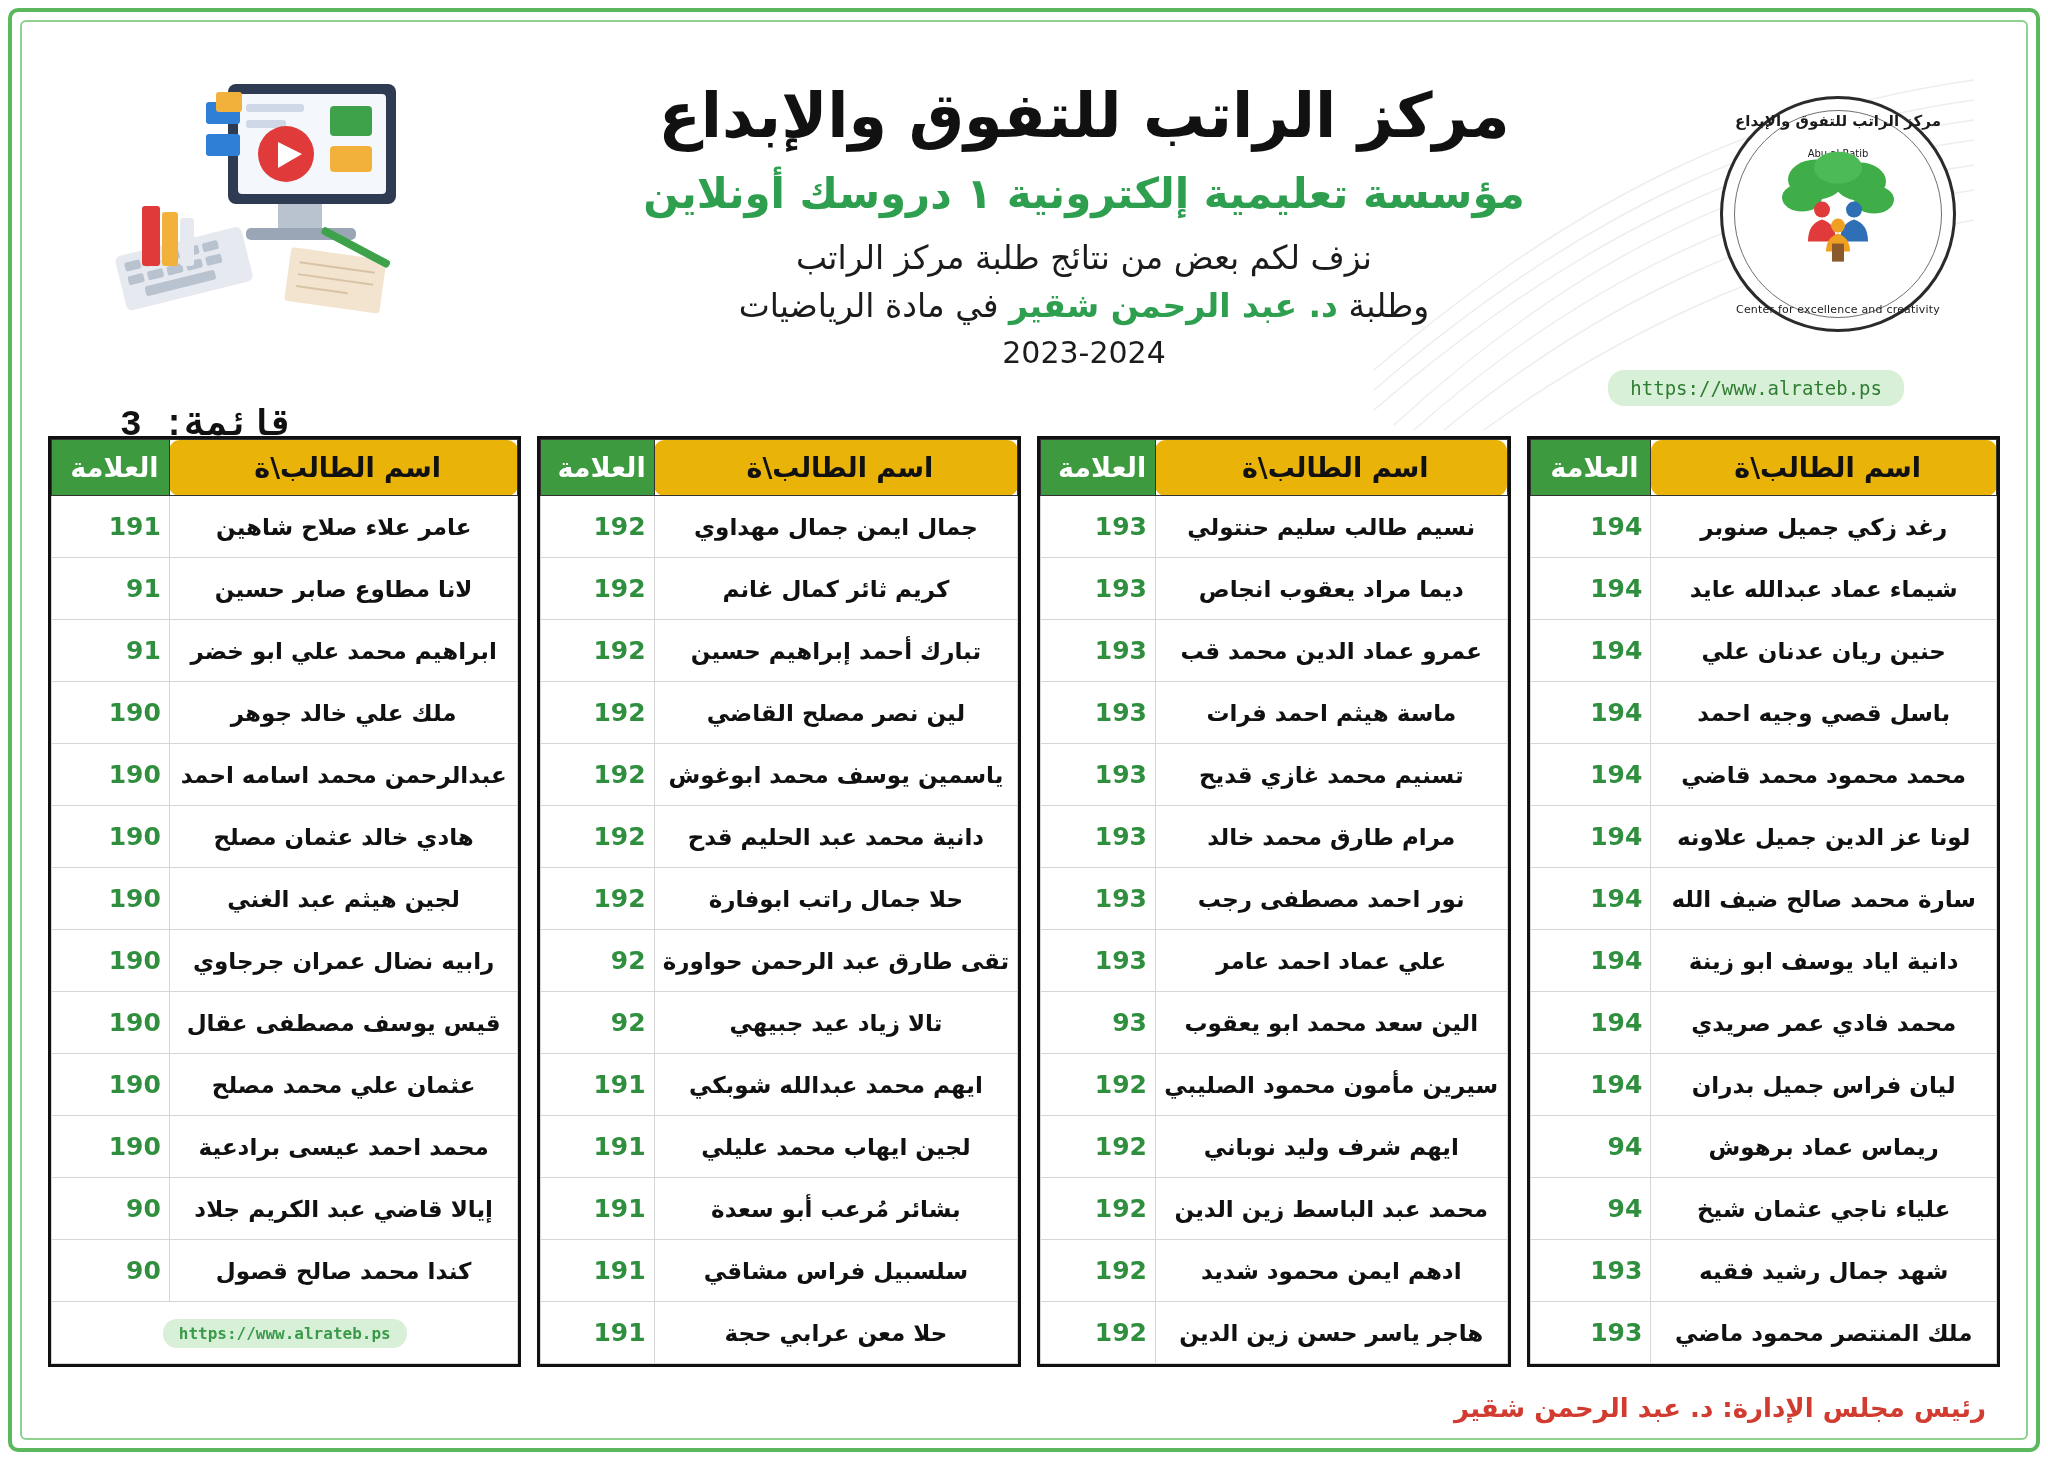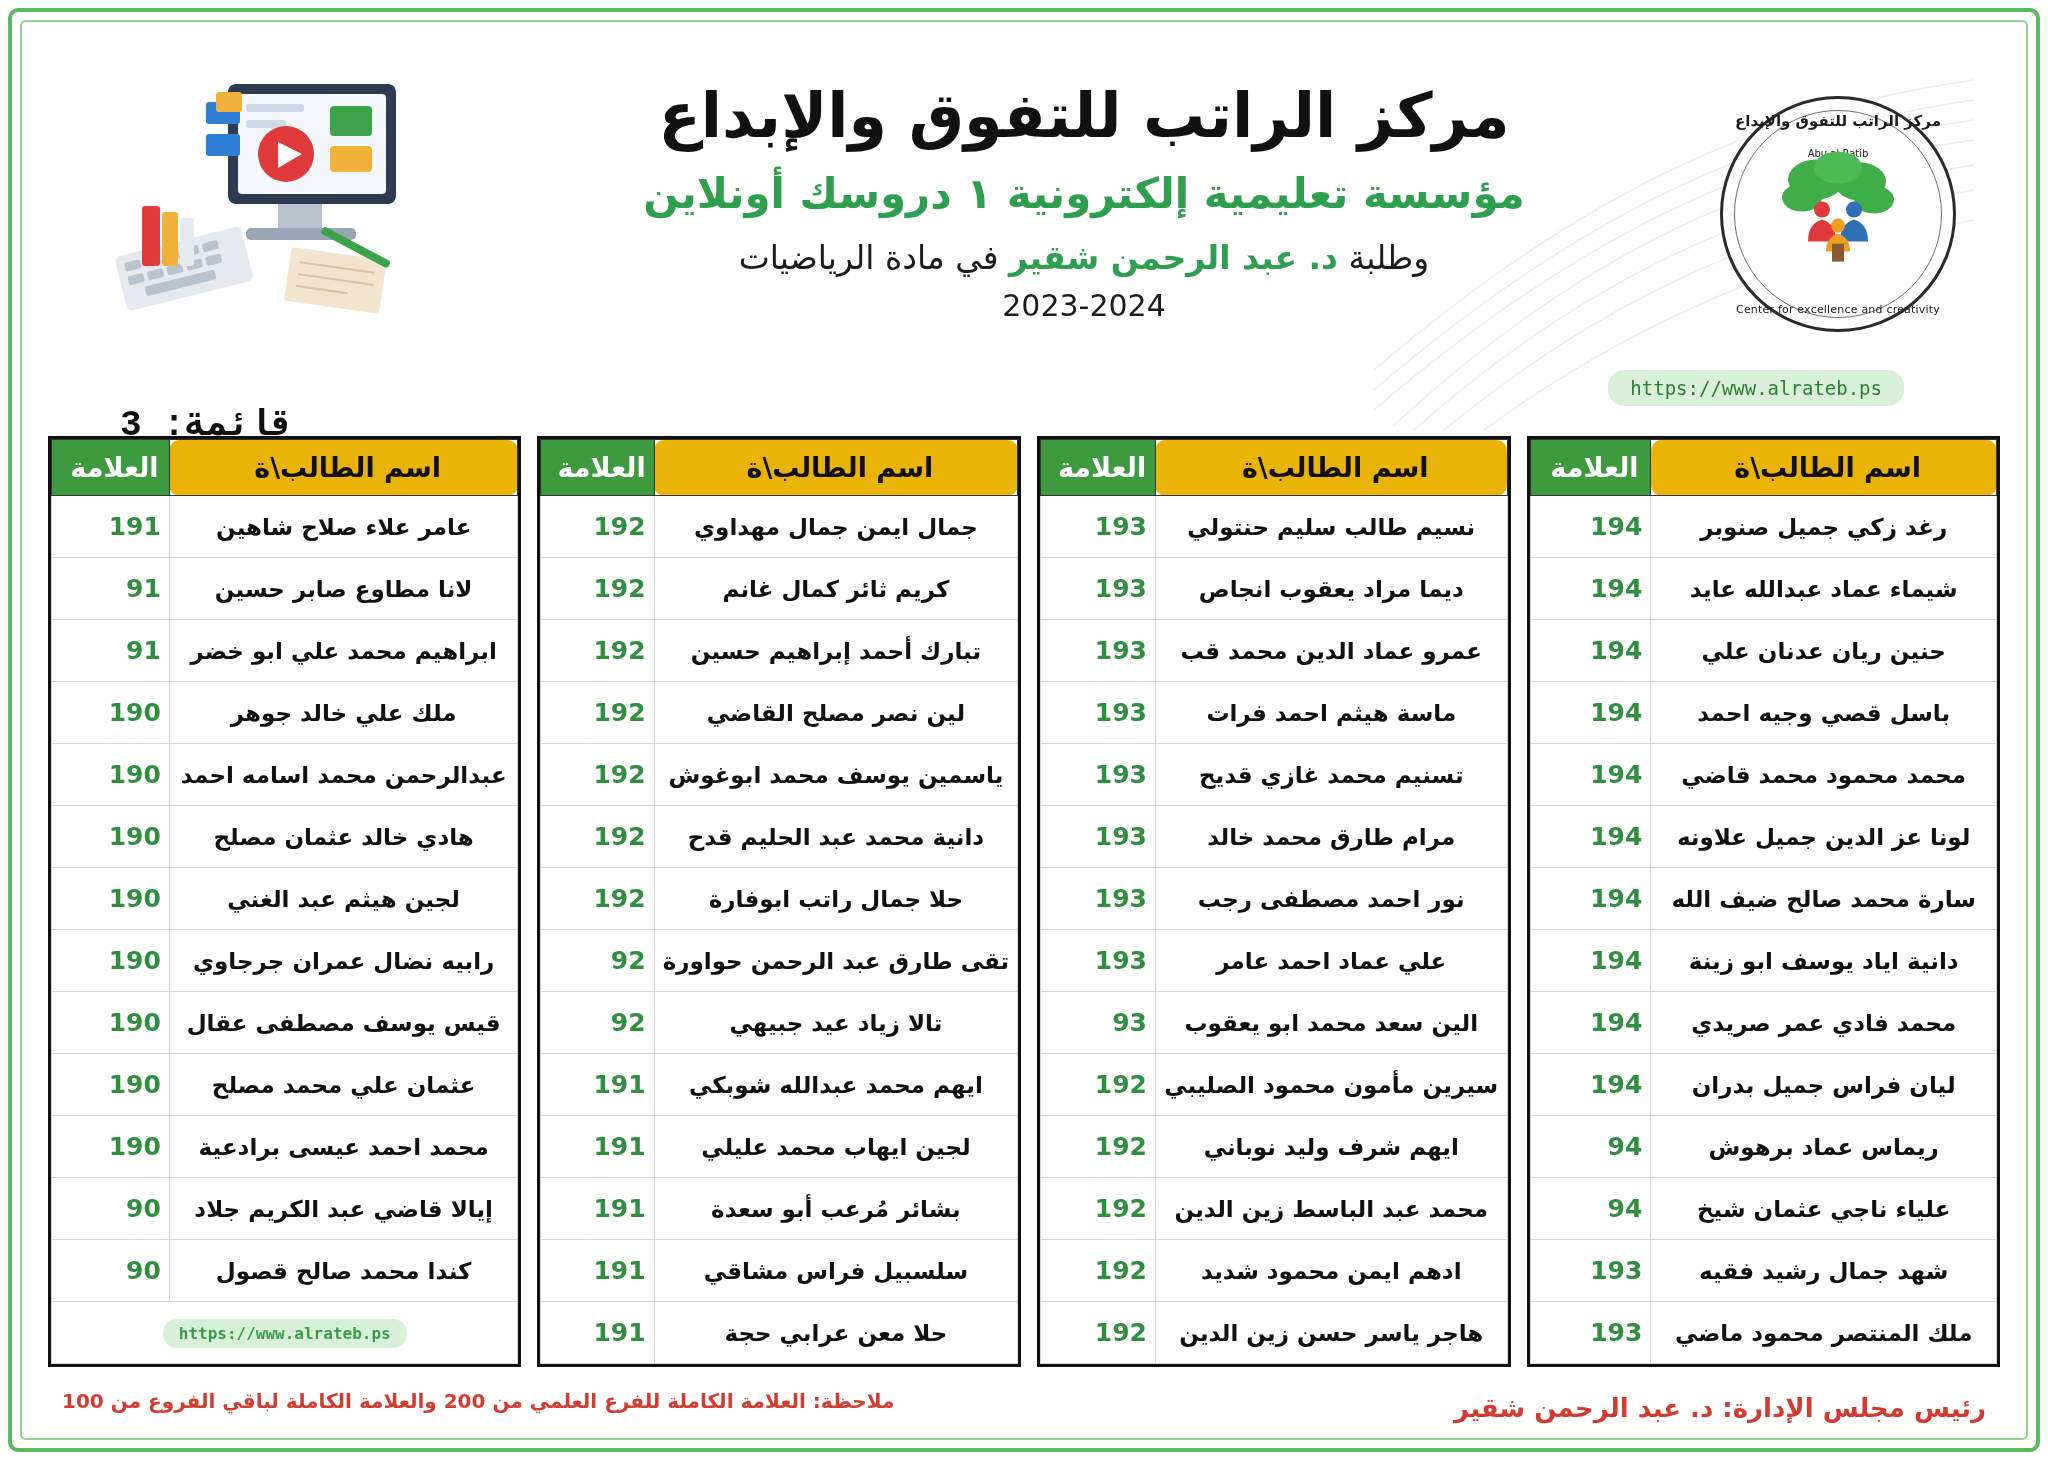--- a/index.html
+++ b/index.html
@@ -277,20 +277,21 @@
           <rect x="64" y="92" width="12" height="18" fill="#8a5a2b"></rect>
         </svg>
         <div class="logo-bottom-text">Center for excellence and creativity</div>
       </div>
 
       <div class="url-pill">https://www.alrateb.ps</div>
 
       <div class="head-texts">
         <div class="h-title">مركز الراتب للتفوق والإبداع</div>
         <div class="h-sub">مؤسسة تعليمية إلكترونية ١ دروسك أونلاين</div>
+        <div class="h-line">نزف لكم بعض من نتائج طلبة مركز الراتب</div>
         <div class="h-line">
           <span>وطلبة</span>
           <span class="green">د. عبد الرحمن شقير</span>
           <span>في مادة الرياضيات</span>
         </div>
         <div class="h-year">2023-2024</div>
       </div>
 
       <svg class="device" viewBox="0 0 300 250">
         <rect x="118" y="8" width="168" height="120" rx="8" fill="#2f3b52"></rect>
@@ -619,17 +620,16 @@
               </td>
             </tr>
           </tbody>
         </table>
       </div>
 
     </div>
 
     <div class="footer">
       <div class="f-chair">رئيس مجلس الإدارة: د. عبد الرحمن شقير</div>
-      <div class="f-note">ملاحظة: العلامة الكاملة للفرع العلمي من 200 والعلامة الكاملة لباقي الفروع من 100</div>
     </div>
 
   </div>
 </div>
 
 </body></html>

